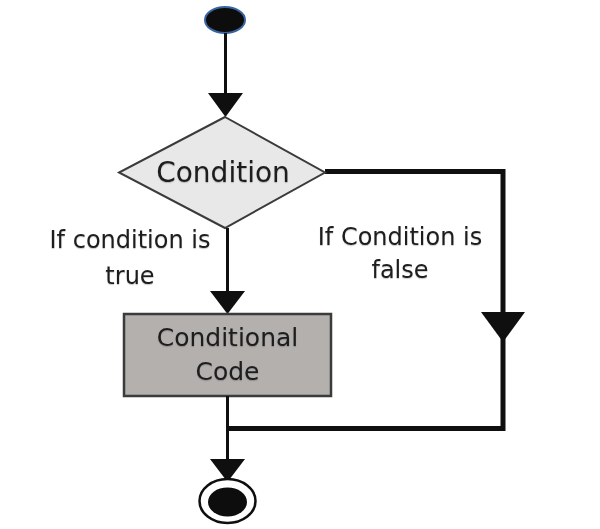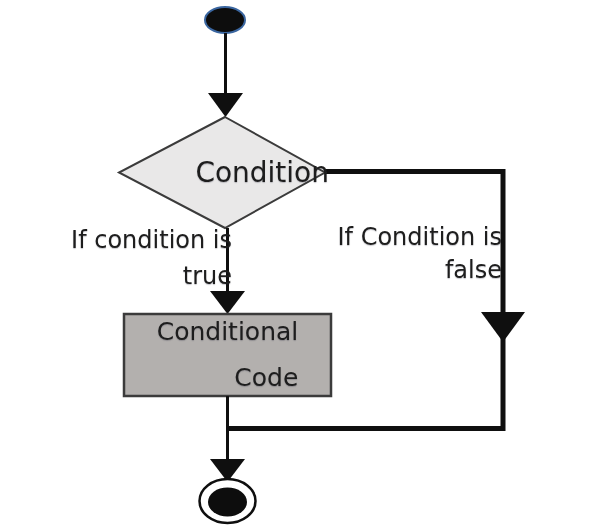--- a/index.html
+++ b/index.html
@@ -15,21 +15,21 @@
     font-family: "DejaVu Sans", "Liberation Sans", sans-serif;
     overflow: hidden;
   }
   .canvas svg {
     position: absolute;
     left: 0;
     top: 0;
   }
   .label {
     position: absolute;
-    text-align: right;
+    text-align: center;
     white-space: pre-line;
     color: #1d1d1d;
     text-shadow: 0 1px 1px rgba(40,40,60,0.25);
   }
   .condition-label {
     left: 117px;
     top: 155px;
     width: 212px;
     height: 36px;
     font-size: 28px;
@@ -48,21 +48,21 @@
     width: 204px;
     font-size: 24px;
     line-height: 33px;
   }
   .code-label {
     left: 124px;
     top: 314px;
     width: 207px;
     height: 82px;
     font-size: 25px;
-    line-height: 46px;
+    line-height: 34px;
     display: flex;
     flex-direction: column;
     align-items: center;
     justify-content: center;
     border-radius: 26px;
   }
 </style>
 </head>
 <body>
 

